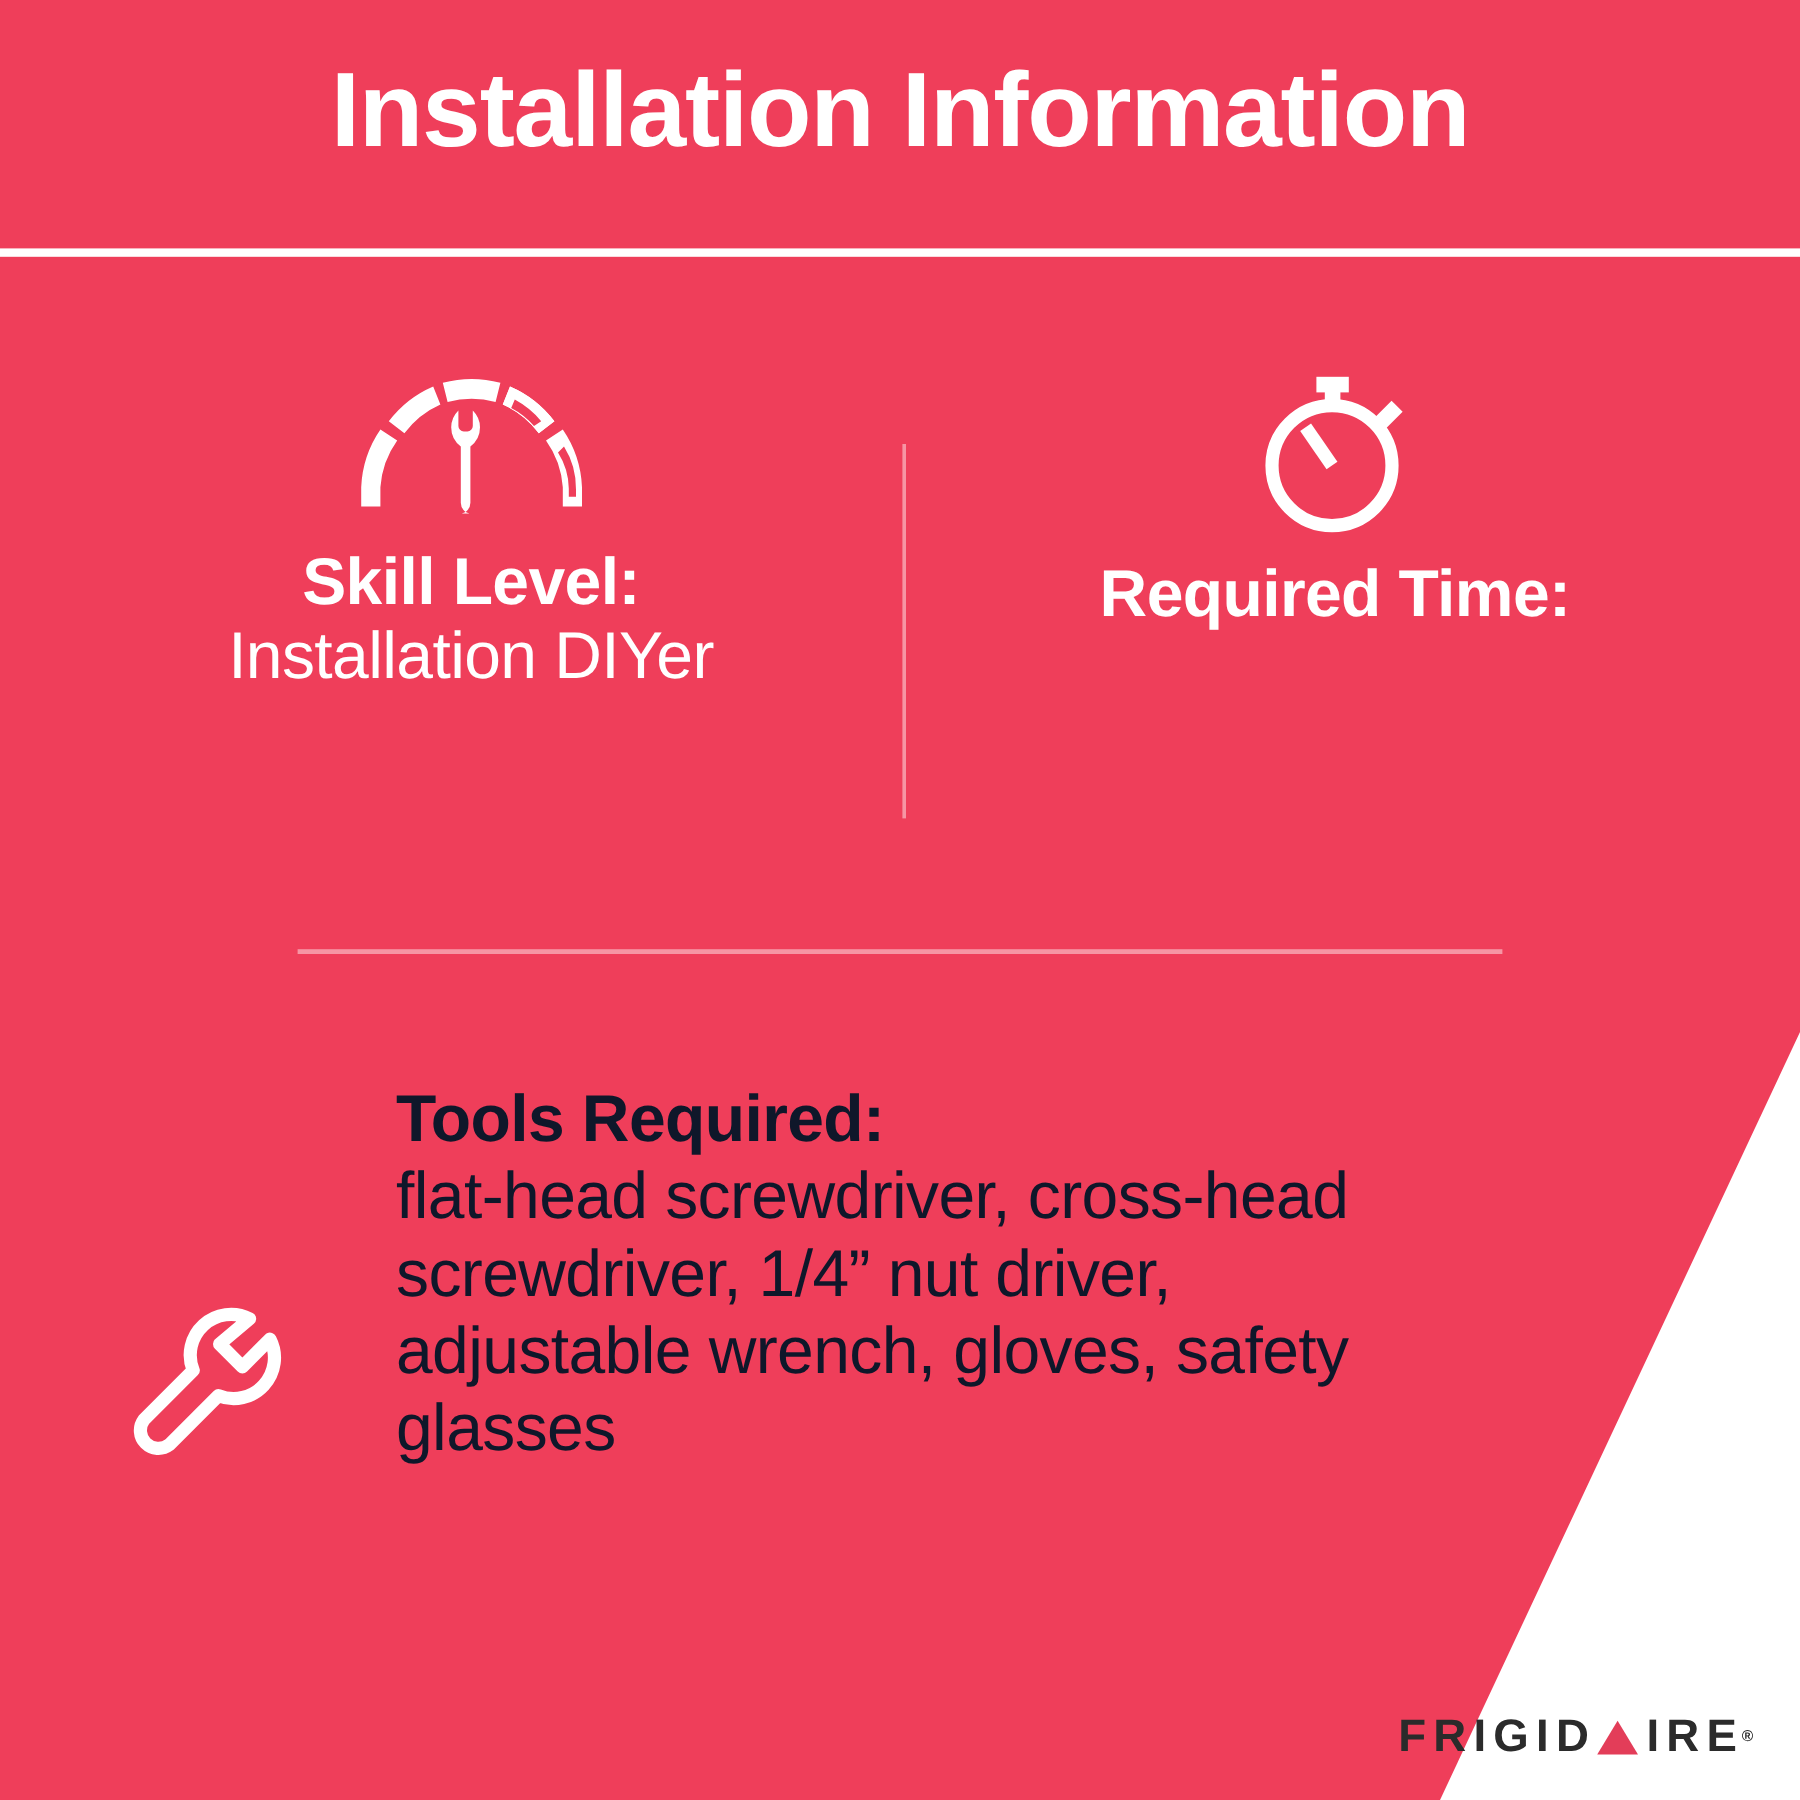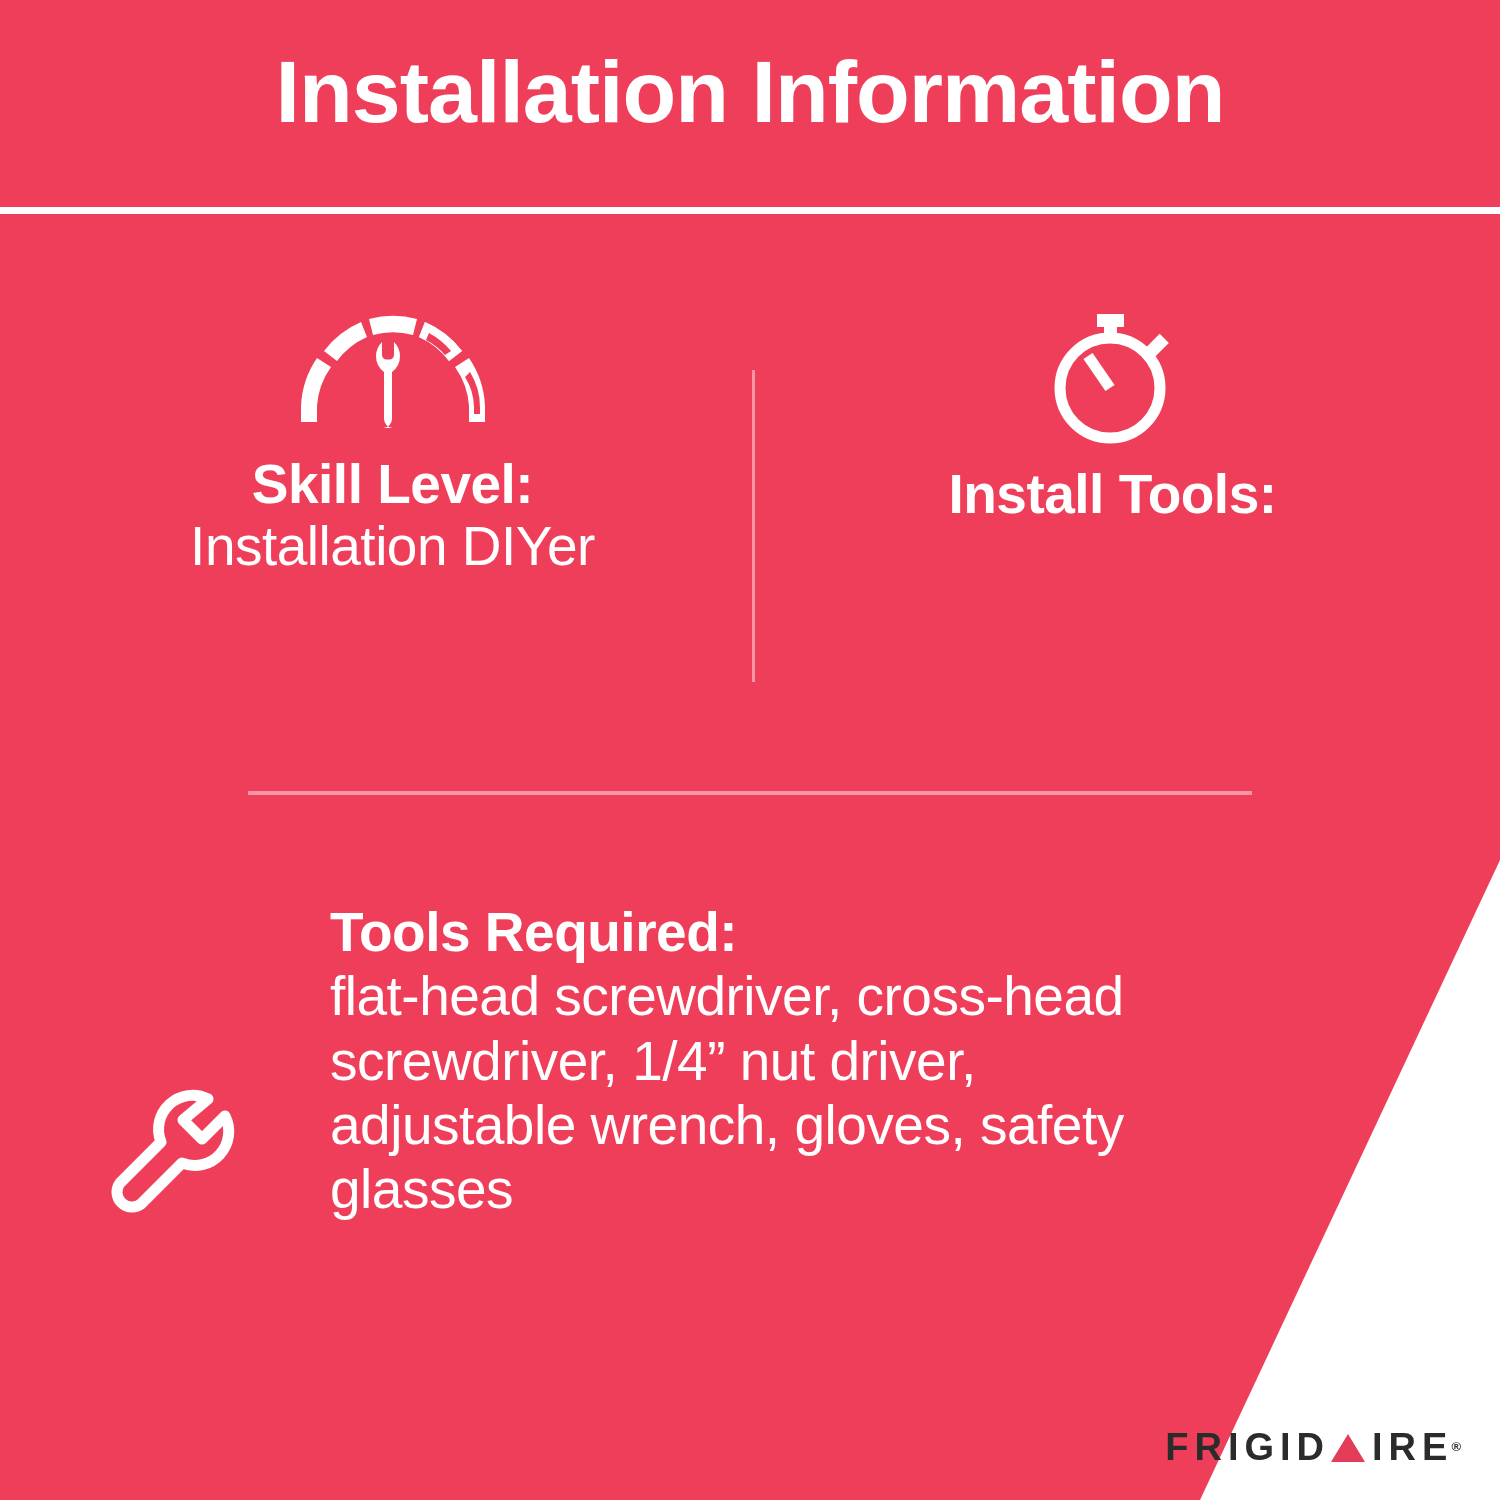--- a/index.html
+++ b/index.html
@@ -112,21 +112,21 @@
   #tools-icon-wrap {
     width:330px;
     flex:0 0 330px;
     display:flex;
     justify-content:center;
     padding-top:170px;
   }
   #tools-text {
     flex:1 1 auto;
     max-width:900px;
-    color:#ffffff;
+    color:#0f172a;
     font-size:55px;
     line-height:1.17;
     letter-spacing:-0.5px;
   }
   #tools-label { font-weight:bold; display:block; }
   #tools-value { font-weight:normal; display:block; }
 
   
   #logo {
     position:absolute;
@@ -212,21 +212,21 @@
           <g fill="none" stroke="#ffffff" stroke-width="11" stroke-linecap="butt">
             <circle cx="72" cy="88" r="50"></circle>
             <line x1="72" y1="88" x2="50" y2="56"></line>
           </g>
           <rect x="59" y="14" width="27" height="13" fill="#ffffff"></rect>
           <rect x="66" y="24" width="13" height="18" fill="#ffffff"></rect>
           <rect x="110" y="34" width="13" height="28" fill="#ffffff" transform="rotate(45 116 48)"></rect>
         </svg>
       </div>
       <div class="info-text">
-        <span class="info-label">Install Tools:</span>
+        <span class="info-label">Required Time:</span>
       </div>
     </div>
 
   </div>
   <div id="col-divider"></div>
 
   <div id="section-rule"></div>
 
   <div id="tools-row">
     <div id="tools-icon-wrap">

